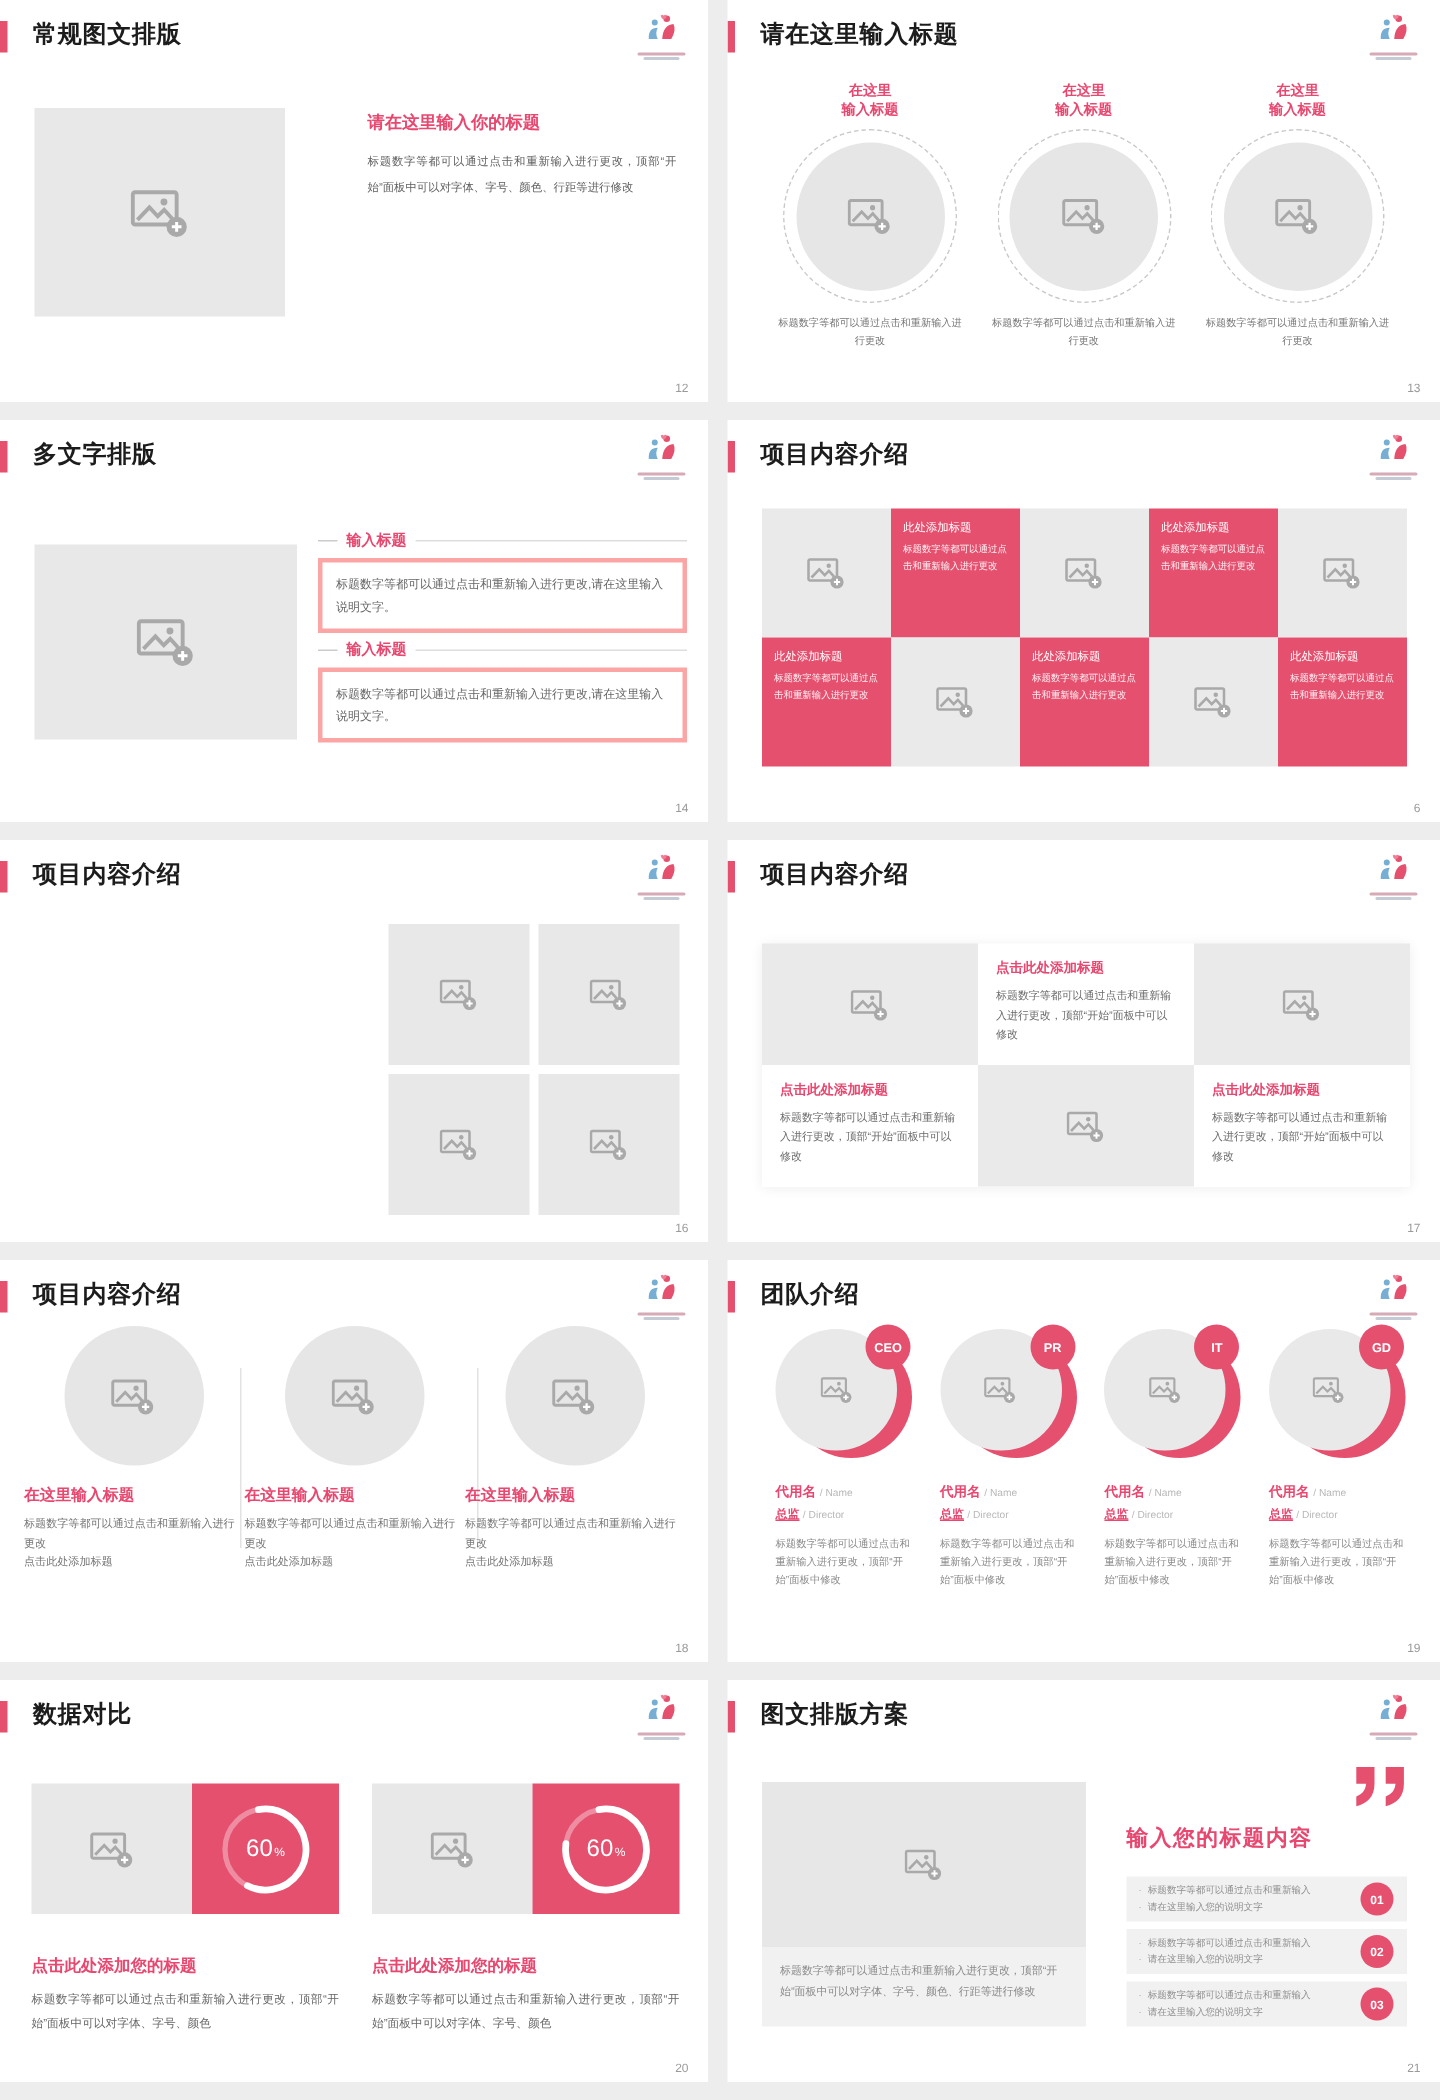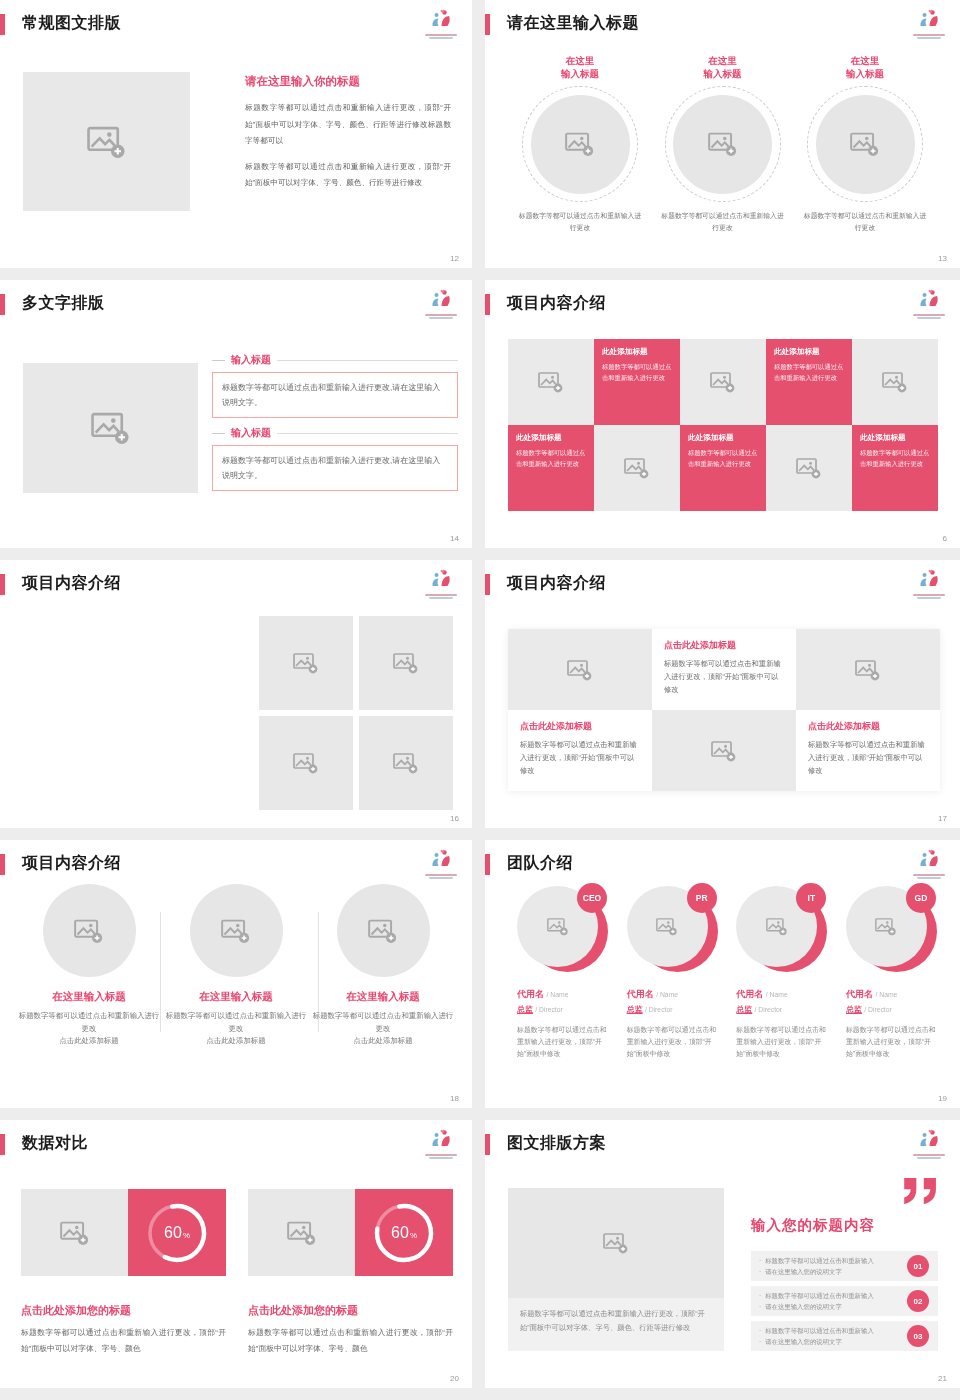--- a/index.html
+++ b/index.html
@@ -42,43 +42,43 @@
   .s13-circ{width:99px;height:99px;border-radius:50%;background:#e6e6e6;display:flex;align-items:center;justify-content:center;}
   .s13-cap{margin-top:8px;font-size:6.8px;line-height:11.5px;color:#777;}
   
   .s14-img{position:absolute;left:23px;top:83px;width:175px;height:130px;}
   .s14-b1{position:absolute;left:212px;top:73px;width:246px;}
   .s14-b2{position:absolute;left:212px;top:146px;width:246px;}
   .s14-trow{display:flex;align-items:center;gap:6px;}
   .s14-dash{width:13px;height:1px;background:#ccc;}
   .s14-t{font-size:10px;font-weight:bold;color:#e8476f;}
   .s14-line{flex:1;height:1px;background:#ddd;}
-  .s14-box{margin-top:5px;border:1px solid #fca5a5;padding:7px 9px;font-size:8px;line-height:15px;color:#666;}
+  .s14-box{margin-top:5px;border:3px solid #fca5a5;padding:7px 9px;font-size:8px;line-height:15px;color:#666;}
   
   .s15-grid{position:absolute;left:23px;top:59px;width:430px;height:172px;display:grid;
             grid-template-columns:repeat(5,1fr);grid-template-rows:1fr 1fr;}
   .cell-img{background:#eaeaea;display:flex;align-items:center;justify-content:center;}
   .cell-pink{background:#e5506f;color:#fff;padding:8px 8px 6px;}
-  .cp-t{font-size:7.6px;font-weight:bold;margin-bottom:5px;}
+  .cp-t{font-size:7.6px;font-weight:normal;margin-bottom:5px;}
   .cp-b{font-size:6.3px;line-height:10.5px;opacity:.93;}
   
   .s16-big{position:absolute;left:23px;top:56px;width:231px;height:195px;}
   .s16-cap{position:absolute;left:0;right:0;bottom:0;height:46px;background:#e5506f;color:#fff;
            font-size:7.5px;line-height:14px;padding:6px 10px;box-sizing:border-box;text-align:left;}
   .s16-grid{position:absolute;left:259px;top:56px;width:194px;height:195px;display:grid;
             grid-template-columns:94px 94px;grid-template-rows:94px 94px;gap:6px;}
   
   .s17-grid{position:absolute;left:23px;top:69px;width:432px;height:162px;display:grid;
             grid-template-columns:repeat(3,1fr);grid-template-rows:1fr 1fr;box-shadow:0 1px 8px rgba(0,0,0,.07);}
   .tcell{background:#fff;padding:10px 12px;box-sizing:border-box;}
   .tc-t{font-size:9px;font-weight:bold;color:#e8476f;margin-bottom:5px;}
   .tc-b{font-size:7.3px;line-height:13px;color:#6b6b6b;}
   
   .s18-row{position:absolute;left:16px;right:16px;top:44px;display:flex;justify-content:space-between;}
-  .s18-item{width:146px;text-align:center;}
+  .s18-item{width:146px;text-align:left;}
   .s18-circ{width:93px;height:93px;border-radius:50%;background:#e6e6e6;margin:0 auto;
             display:flex;align-items:center;justify-content:center;}
   .s18-h{margin-top:13px;font-size:10.5px;font-weight:bold;color:#e8476f;}
   .s18-b{margin-top:6px;font-size:7.4px;line-height:12.5px;color:#757575;}
   .vdiv{position:absolute;top:72px;width:1px;height:120px;background:#e2e2e2;}
   .vd1{left:160px;} .vd2{left:318px;}
   
   .s19-row{position:absolute;left:32px;right:20px;top:46px;display:flex;justify-content:space-between;}
   .s19-item{width:94px;}
   .avatar{position:relative;width:90px;height:90px;}
@@ -147,21 +147,20 @@
             <rect x="1" y="2" width="19" height="14" rx="1" fill="none" stroke="#a9a9a9" stroke-width="1.7"></rect>
             <circle cx="14.5" cy="6.2" r="1.5" fill="#a9a9a9"></circle>
             <path d="M3 14 L8.2 8.6 L11.8 12.4 L14.6 9.6 L18 13.4" fill="none" stroke="#a9a9a9" stroke-width="1.7"></path>
             <circle cx="20" cy="17" r="4.4" fill="#a9a9a9"></circle>
             <path d="M20 14.9 v4.2 M17.9 17 h4.2" stroke="#ffffff" stroke-width="1.3"></path>
           </svg>
         </span>
     </div>
     <div class="s12-txt">
       <div class="s12-h">请在这里输入你的标题</div>
-      <div class="s12-p">标题数字等都可以通过点击和重新输入进行更改，顶部“开始”面板中可以对字体、字号、颜色、行距等进行修改标题数字等都可以</div>
       <div class="s12-p">标题数字等都可以通过点击和重新输入进行更改，顶部“开始”面板中可以对字体、字号、颜色、行距等进行修改</div>
     </div>
     <div class="pagenum">12</div>
   </div>
 
   <div class="slide">
     <div class="hbar"></div>
     <div class="stitle">请在这里输入标题</div>
     <div class="logo">
       <span class="brand-svg"><svg width="24" height="19" viewBox="0 0 24 19">

